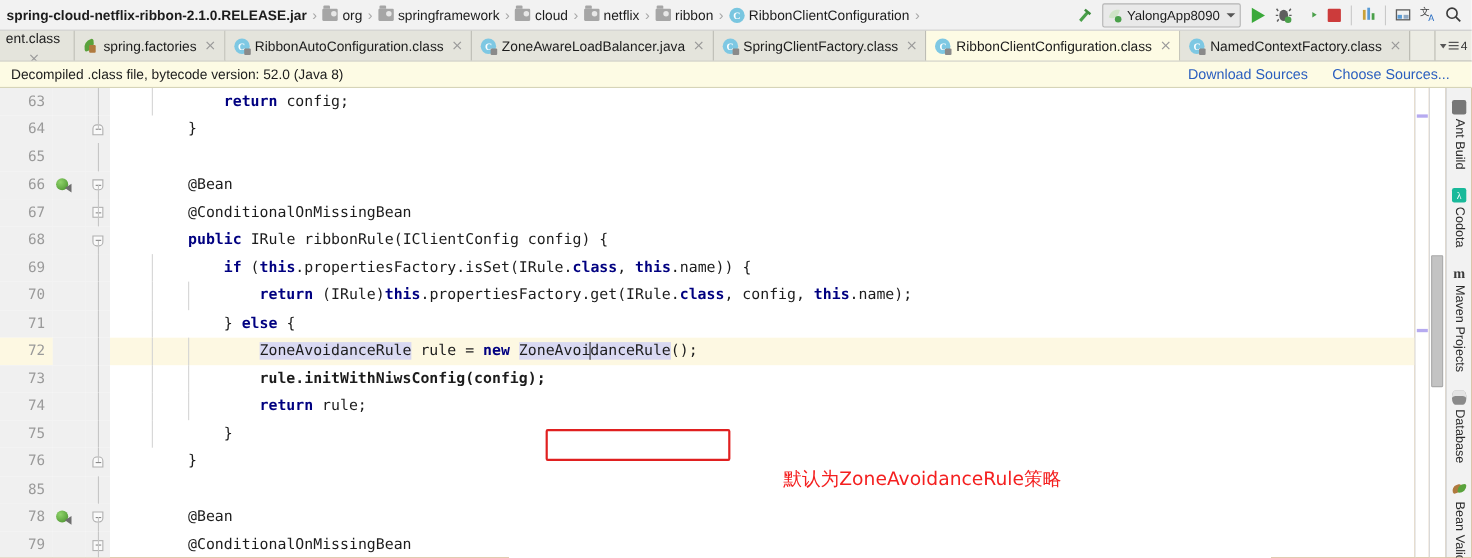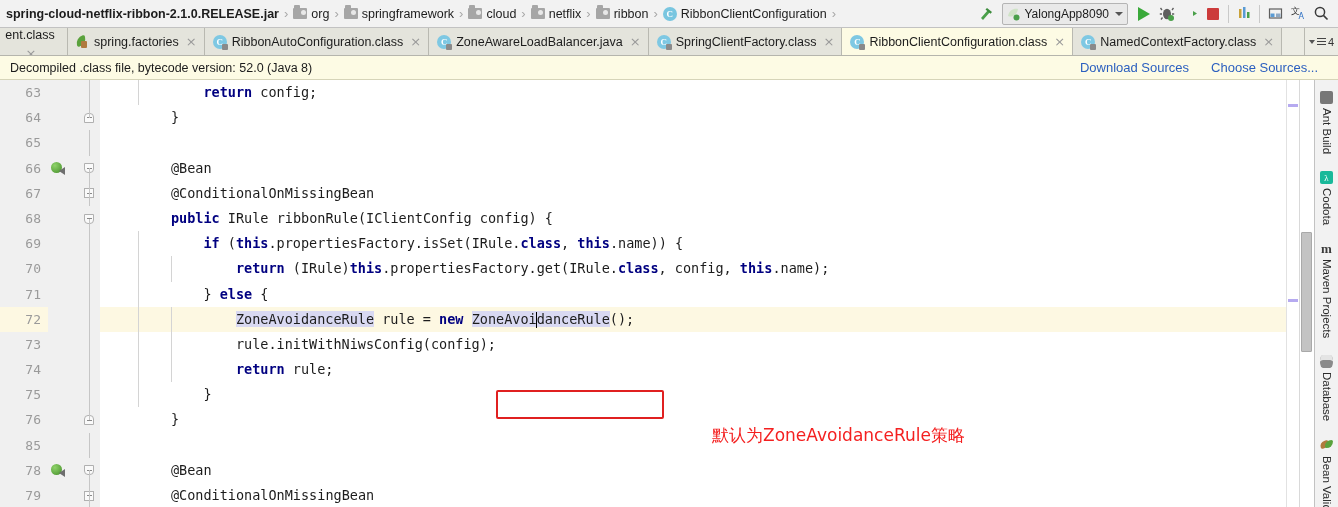--- a/index.html
+++ b/index.html
@@ -622,21 +622,21 @@
               <span class="fold-line"></span>
             </div>
             <div class="code-cell"><span class="indent-guide" style="left: 38.48px;"></span><span class="indent-guide" style="left: 70.96px;"></span><span style="padding-left: 129.92px;"><span class="sel">ZoneAvoidanceRule</span><span class="id"> rule = </span><span class="kw">new</span><span class="id"> </span><span class="sel">ZoneAvoi</span><span class="cursor-bar"></span><span class="sel">danceRule</span><span class="id">();</span></span></div>
           </div>
           <div class="row">
             <div class="gutter-num">73</div>
             <div class="gutter-icons"></div>
             <div class="gutter-fold">
               <span class="fold-line"></span>
             </div>
-            <div class="code-cell"><span class="indent-guide" style="left: 38.48px;"></span><span class="indent-guide" style="left: 70.96px;"></span><span style="padding-left: 129.92px;"><span class="id">rule.initWithNiwsConfig(config);</span></span></div>
+            <div class="code-cell"><span class="indent-guide" style="left: 38.48px;"></span><span class="indent-guide" style="left: 70.96px;"></span><span style="padding-left: 129.92px; font-weight: bold;"><span class="id">rule.initWithNiwsConfig(config);</span></span></div>
           </div>
           <div class="row">
             <div class="gutter-num">74</div>
             <div class="gutter-icons"></div>
             <div class="gutter-fold">
               <span class="fold-line"></span>
             </div>
             <div class="code-cell"><span class="indent-guide" style="left: 38.48px;"></span><span class="indent-guide" style="left: 70.96px;"></span><span style="padding-left: 129.92px;"><span class="kw">return </span><span class="id">rule;</span></span></div>
           </div>
           <div class="row">

